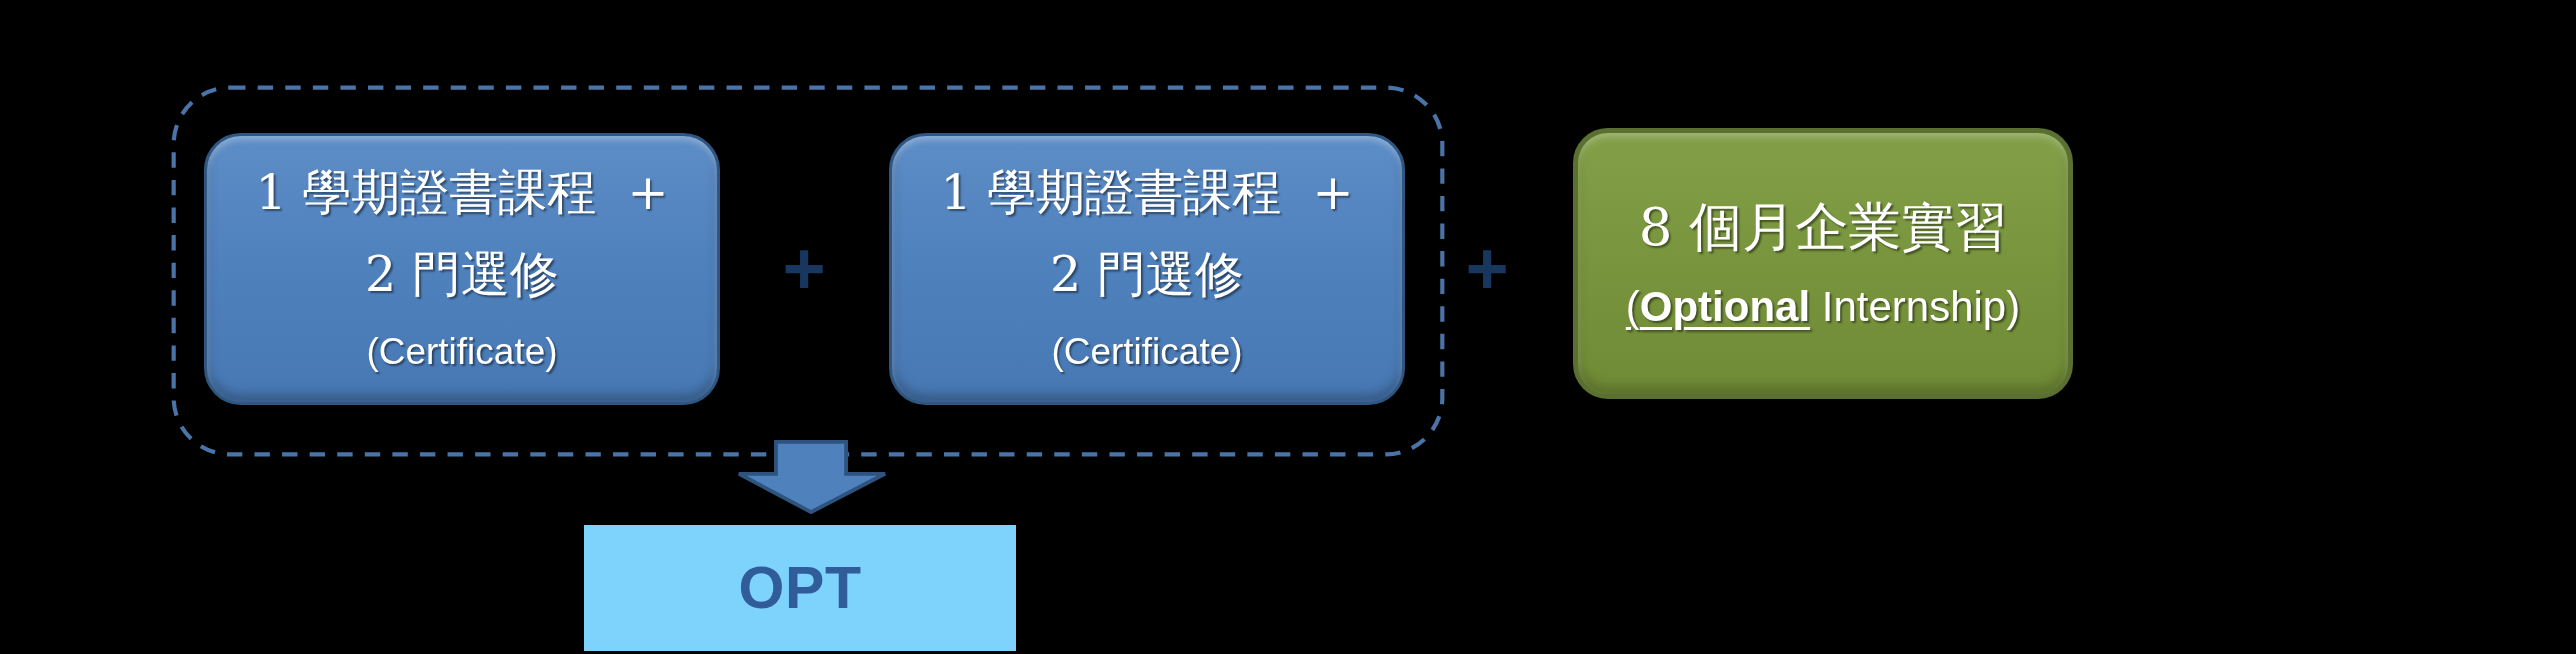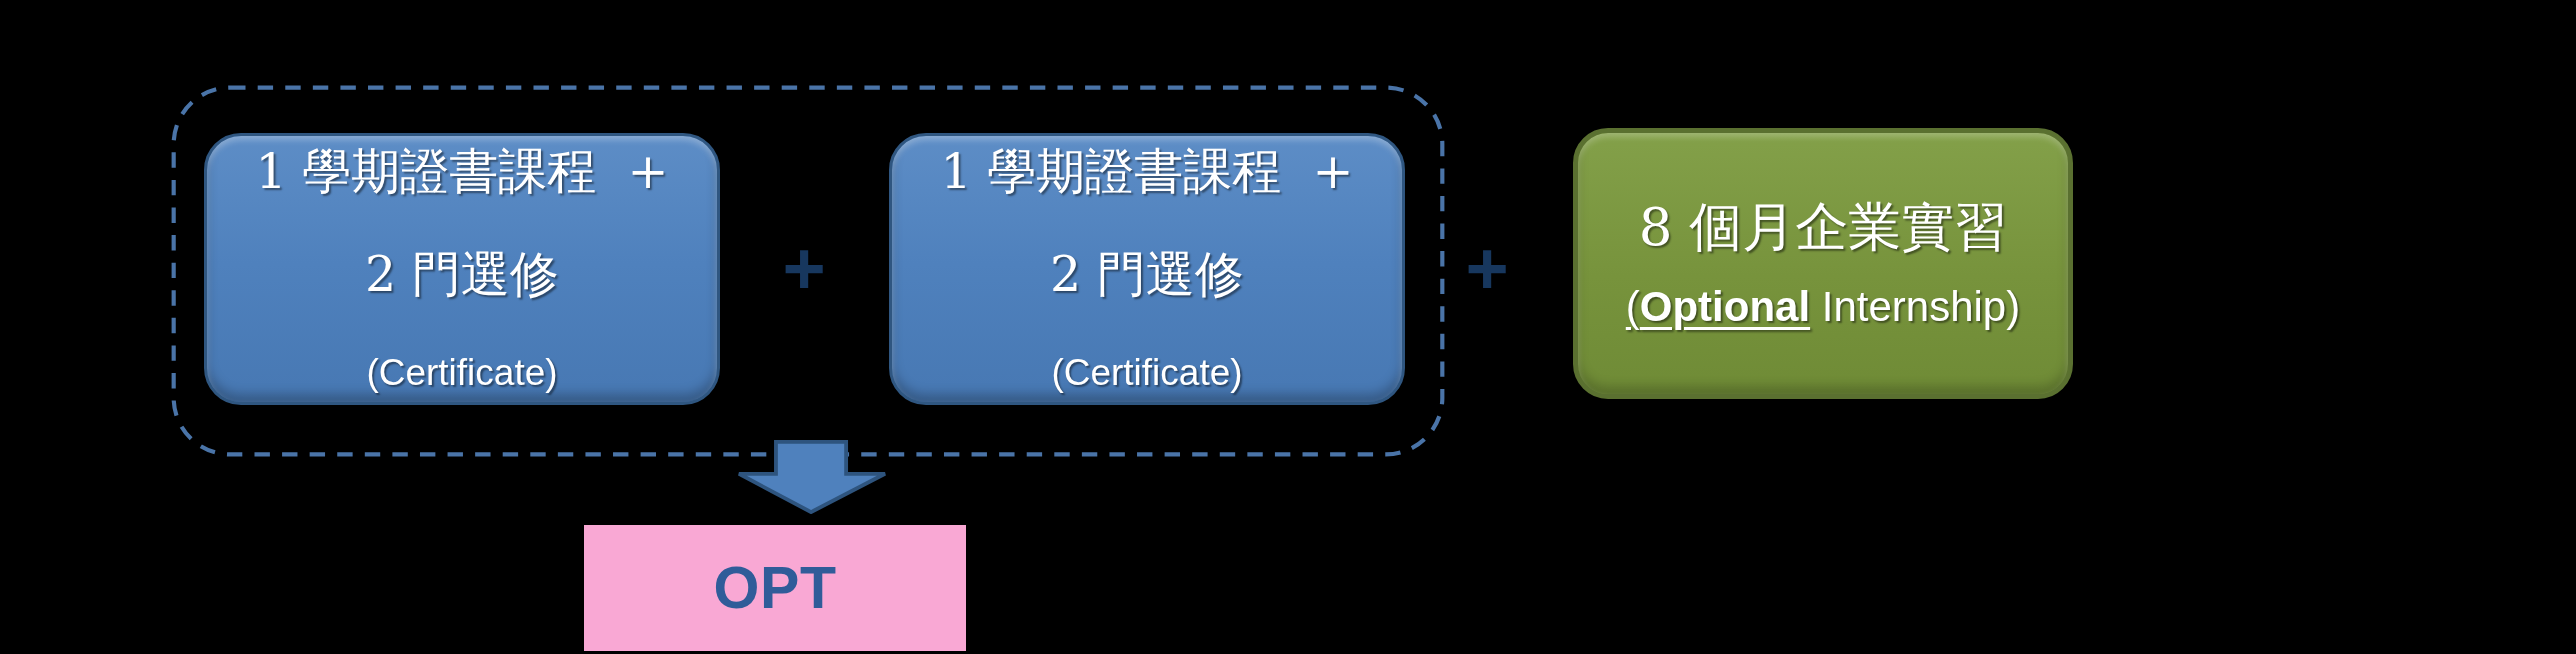--- a/index.html
+++ b/index.html
@@ -12,21 +12,21 @@
   #dashed-svg{position:absolute;left:171px;top:85px;}
 
   
   .course-box{
     position:absolute;top:133px;width:516px;height:272px;
     border-radius:37px;box-sizing:border-box;
     background:linear-gradient(180deg,#5d8dc6 0%,#4f81bd 48%,#4778b3 100%);
     border:3.2px solid #2f5680;
     box-shadow:inset 0 3.8px 6.4px rgba(255,255,255,.30), inset 0 -7.7px 10.3px rgba(0,0,0,.25);
     display:flex;flex-direction:column;align-items:center;justify-content:center;
-    color:#ffffff;text-align:center;gap:21px;
+    color:#ffffff;text-align:center;
   }
   #certificate-box-1{left:204px;}
   #certificate-box-2{left:889px;}
   .course-line-cjk{font-size:49px;line-height:82px;white-space:pre;
     text-shadow:1.9px 1.9px 1.9px rgba(0,0,0,.45);}
   .course-line-latin{font-family:"Liberation Sans",sans-serif;font-size:37px;line-height:71px;
     text-shadow:1.9px 1.9px 1.9px rgba(0,0,0,.45);}
 
   
   .plus-sep{
@@ -53,22 +53,22 @@
     margin-top:16px;white-space:pre-wrap;text-shadow:1.9px 1.9px 1.9px rgba(0,0,0,.45);
   }
   #internship-line2 .uline{text-decoration:underline;text-decoration-thickness:3.2px;text-underline-offset:6.4px;}
   #internship-line2 .bold{font-weight:bold;}
 
   
   #down-arrow{position:absolute;left:736px;top:440px;}
 
   
   #opt-box{
-    position:absolute;left:584px;top:525px;width:382px;height:126px;
-    background:#f9a8d4;display:flex;align-items:center;justify-content:center;
+    position:absolute;left:584px;top:525px;width:432px;height:126px;
+    background:#7dd3fc;display:flex;align-items:center;justify-content:center;
   }
   #opt-label{
     font-family:"Liberation Sans",sans-serif;font-weight:bold;
     font-size:59px;color:#305c99;letter-spacing:0.6px;
   }
 </style>
 </head>
 <body>
 
 <div id="canvas">

